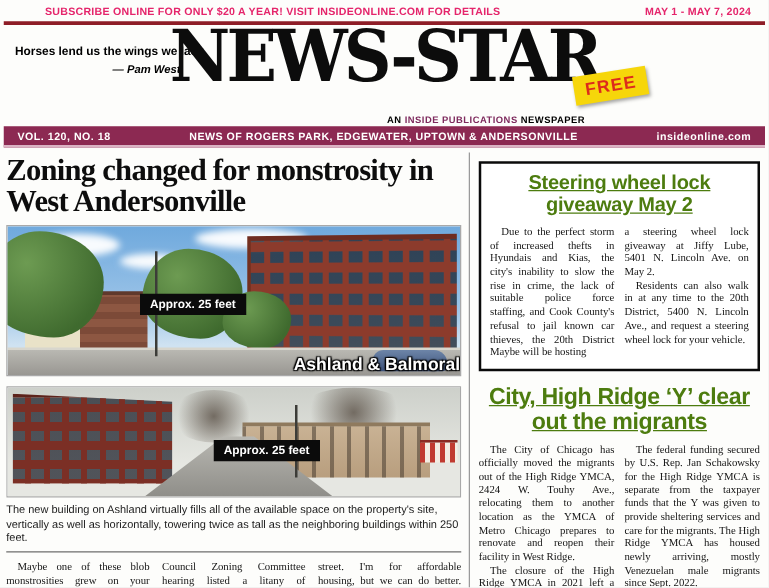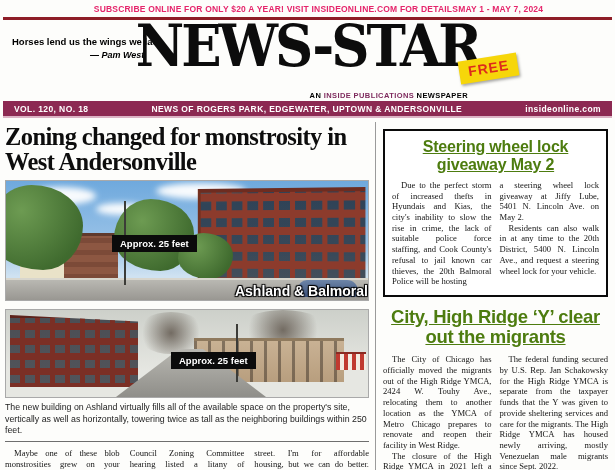--- a/index.html
+++ b/index.html
@@ -8,21 +8,21 @@
     position: relative;
     width: 615px; height: 470px;
     margin: 0 auto;
     background: #fdfdfb;
     overflow: hidden;
     font-family: "Liberation Serif", serif;
     color: #111;
   }
   
   .topbanner {
-    display: flex; justify-content: center; align-items: center;
+    display: flex; justify-content: space-between; align-items: center;
     padding: 4px 14px 2px 36px;
     font: bold 8.5px "Liberation Sans", sans-serif;
     letter-spacing: .2px;
     color: #e5256b;
   }
   .red-rule { height: 3px; background: #8e1d27; margin: 1px 3px 0 3px; }
   
   .masthead { position: relative; height: 81px; }
   .quote-block { position: absolute; left: 12px; top: 15px; width: 170px;
     font: bold 9.5px/1.5 "Liberation Sans", sans-serif; color:#000; }
@@ -224,21 +224,21 @@
         </div>
       </div>
     </div>
 
     <div class="right-col">
 
       <div class="boxed-story steering">
         <h2 class="story-headline">Steering wheel lock giveaway May 2</h2>
         <div class="cols2 bodytext">
           <div class="tcol">
-            <p class="ind">Due to the perfect storm of increased thefts in Hyundais and Kias, the city's inability to slow the rise in crime, the lack of suitable police force staffing, and Cook County's refusal to jail known car thieves, the 20th Balmoral Police will be hosting</p>
+            <p class="ind">Due to the perfect storm of increased thefts in Hyundais and Kias, the city's inability to slow the rise in crime, the lack of suitable police force staffing, and Cook County's refusal to jail known car thieves, the 20th District Maybe will be hosting</p>
           </div>
           <div class="tcol">
             <p>a steering wheel lock giveaway at Jiffy Lube, 5401 N. Lincoln Ave. on May 2.</p>
             <p class="ind">Residents can also walk in at any time to the 20th District, 5400 N. Lincoln Ave., and request a steering wheel lock for your vehicle.</p>
           </div>
         </div>
       </div>
 
       <div class="city">
         <h2 class="story-headline">City, High Ridge ‘Y’ clear out the migrants</h2>

